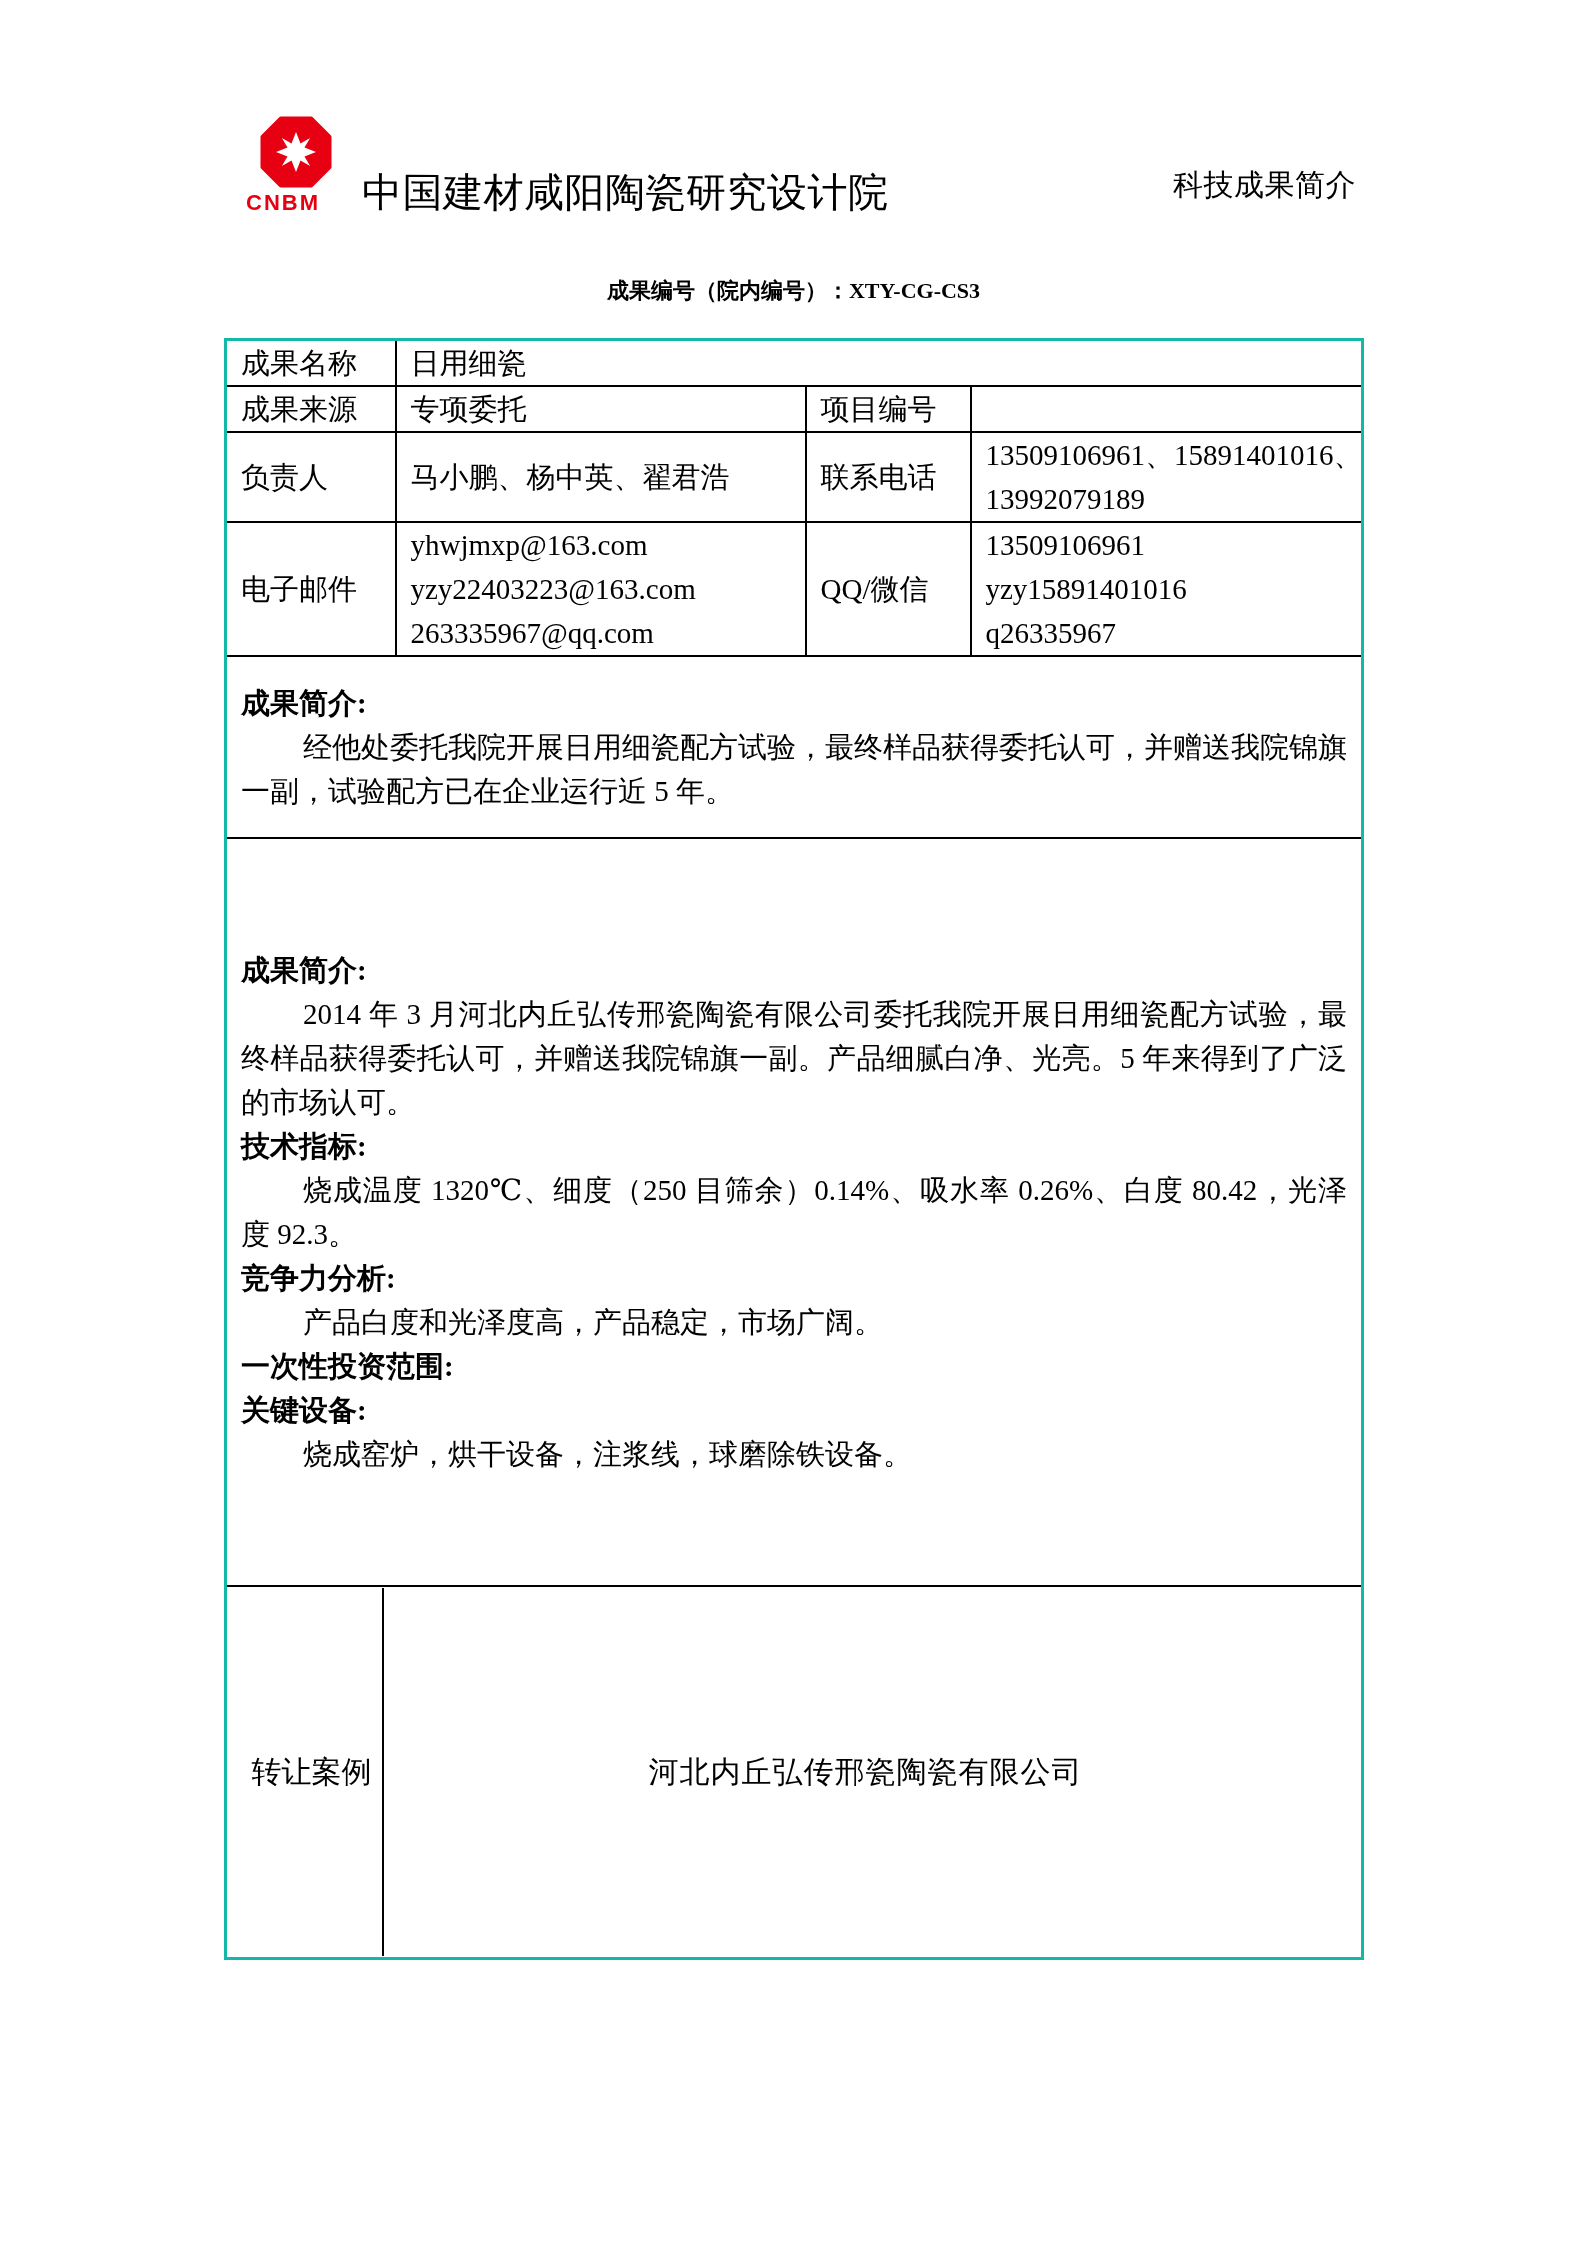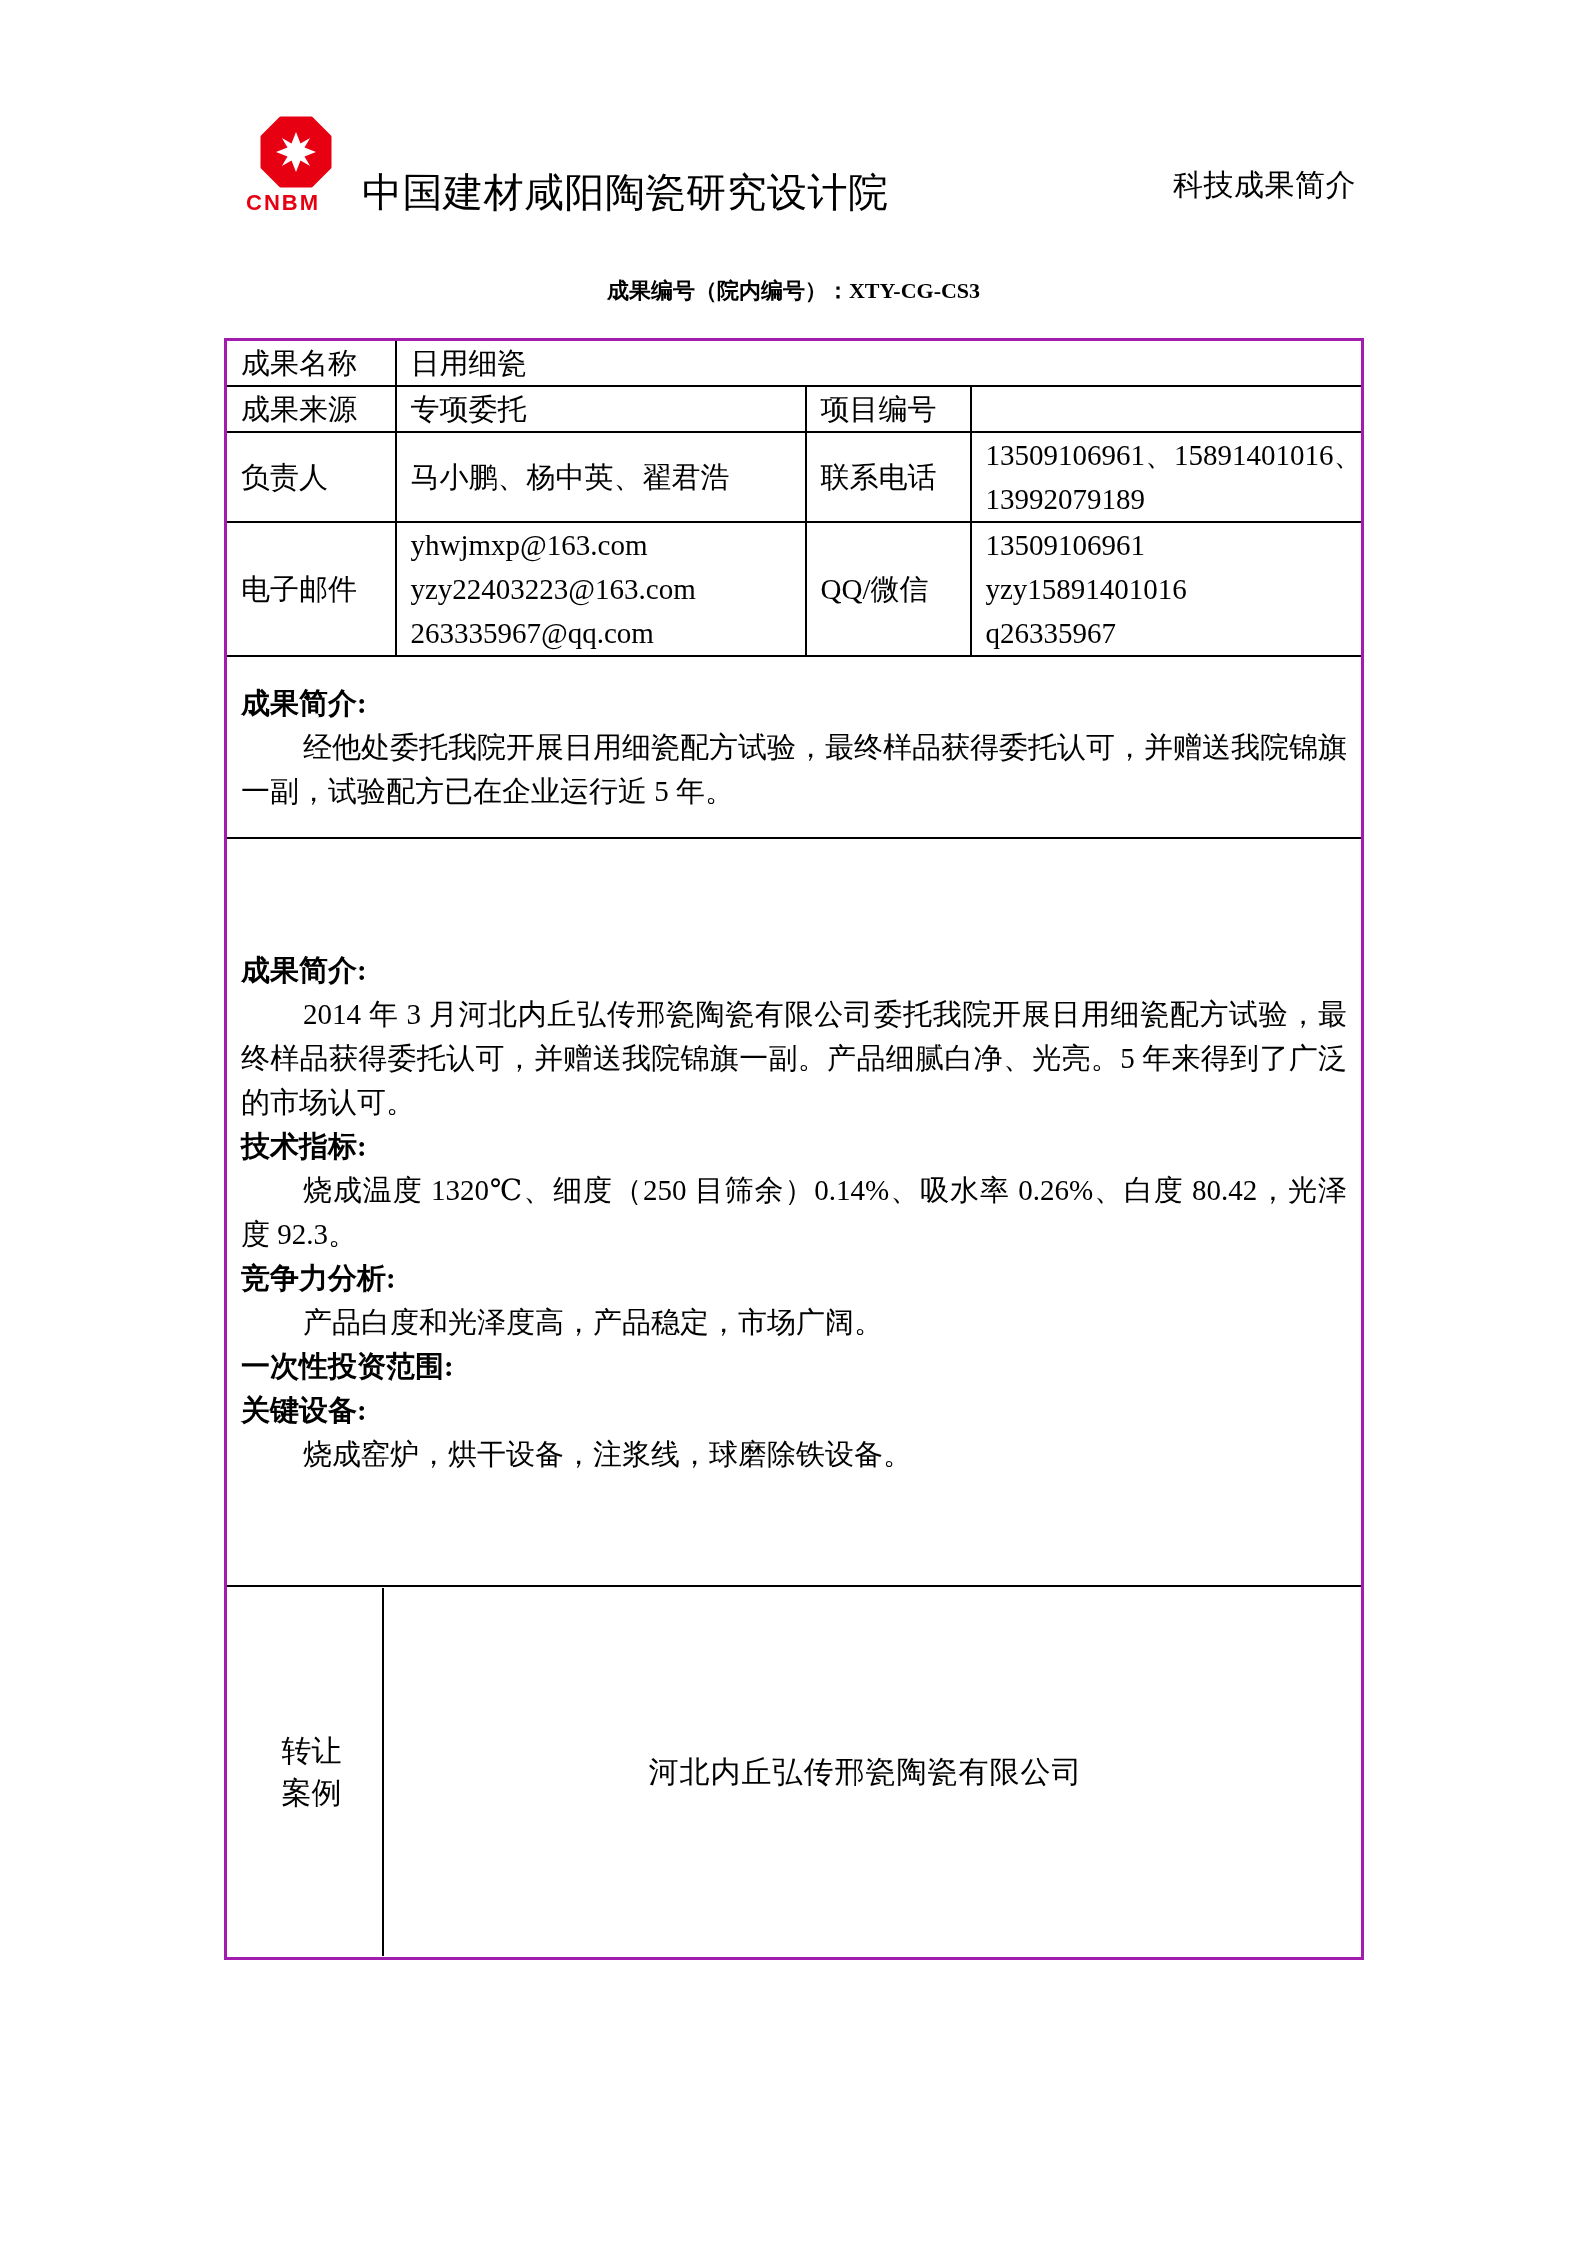--- a/index.html
+++ b/index.html
@@ -38,21 +38,21 @@
   .page-title {
     position:absolute; left:0; top:276px; width:100%;
     text-align:center; font-weight:bold; font-size:22px;
   }
 
   
   table.main {
     position:absolute; left:224px; top:338px;
     width:1137px;
     border-collapse:collapse; table-layout:fixed;
-    border:3px solid #a21caf;
+    border:3px solid #14b8a6;
   }
   table.main td {
     border:2px solid #000;
     font-size:29px; line-height:44px;
     padding:0 14px;
     vertical-align:middle;
     overflow:hidden;
   }
   td.lbl { padding-left:18px; }
   .r-small  { height:44px;  }
@@ -73,21 +73,21 @@
     font-family:Liberation Serif, serif;
     font-weight:bold;
   }
   .sec-p { text-align:justify; text-indent:62px; }
 
   
   td.transfer-cell { padding:0; }
   .transfer-wrap { display:flex; height:368px; }
   .transfer-label {
     width:143px; border-right:2px solid #000;
-    display:flex; flex-direction:column;
+    display:flex; flex-direction:row;
     justify-content:center; align-items:center;
     font-size:30px; line-height:42px;
   }
   .transfer-value {
     flex:1; display:flex; align-items:center; justify-content:center;
     font-size:30px; letter-spacing:1px;
   }
 </style>
 </head>
 <body>

